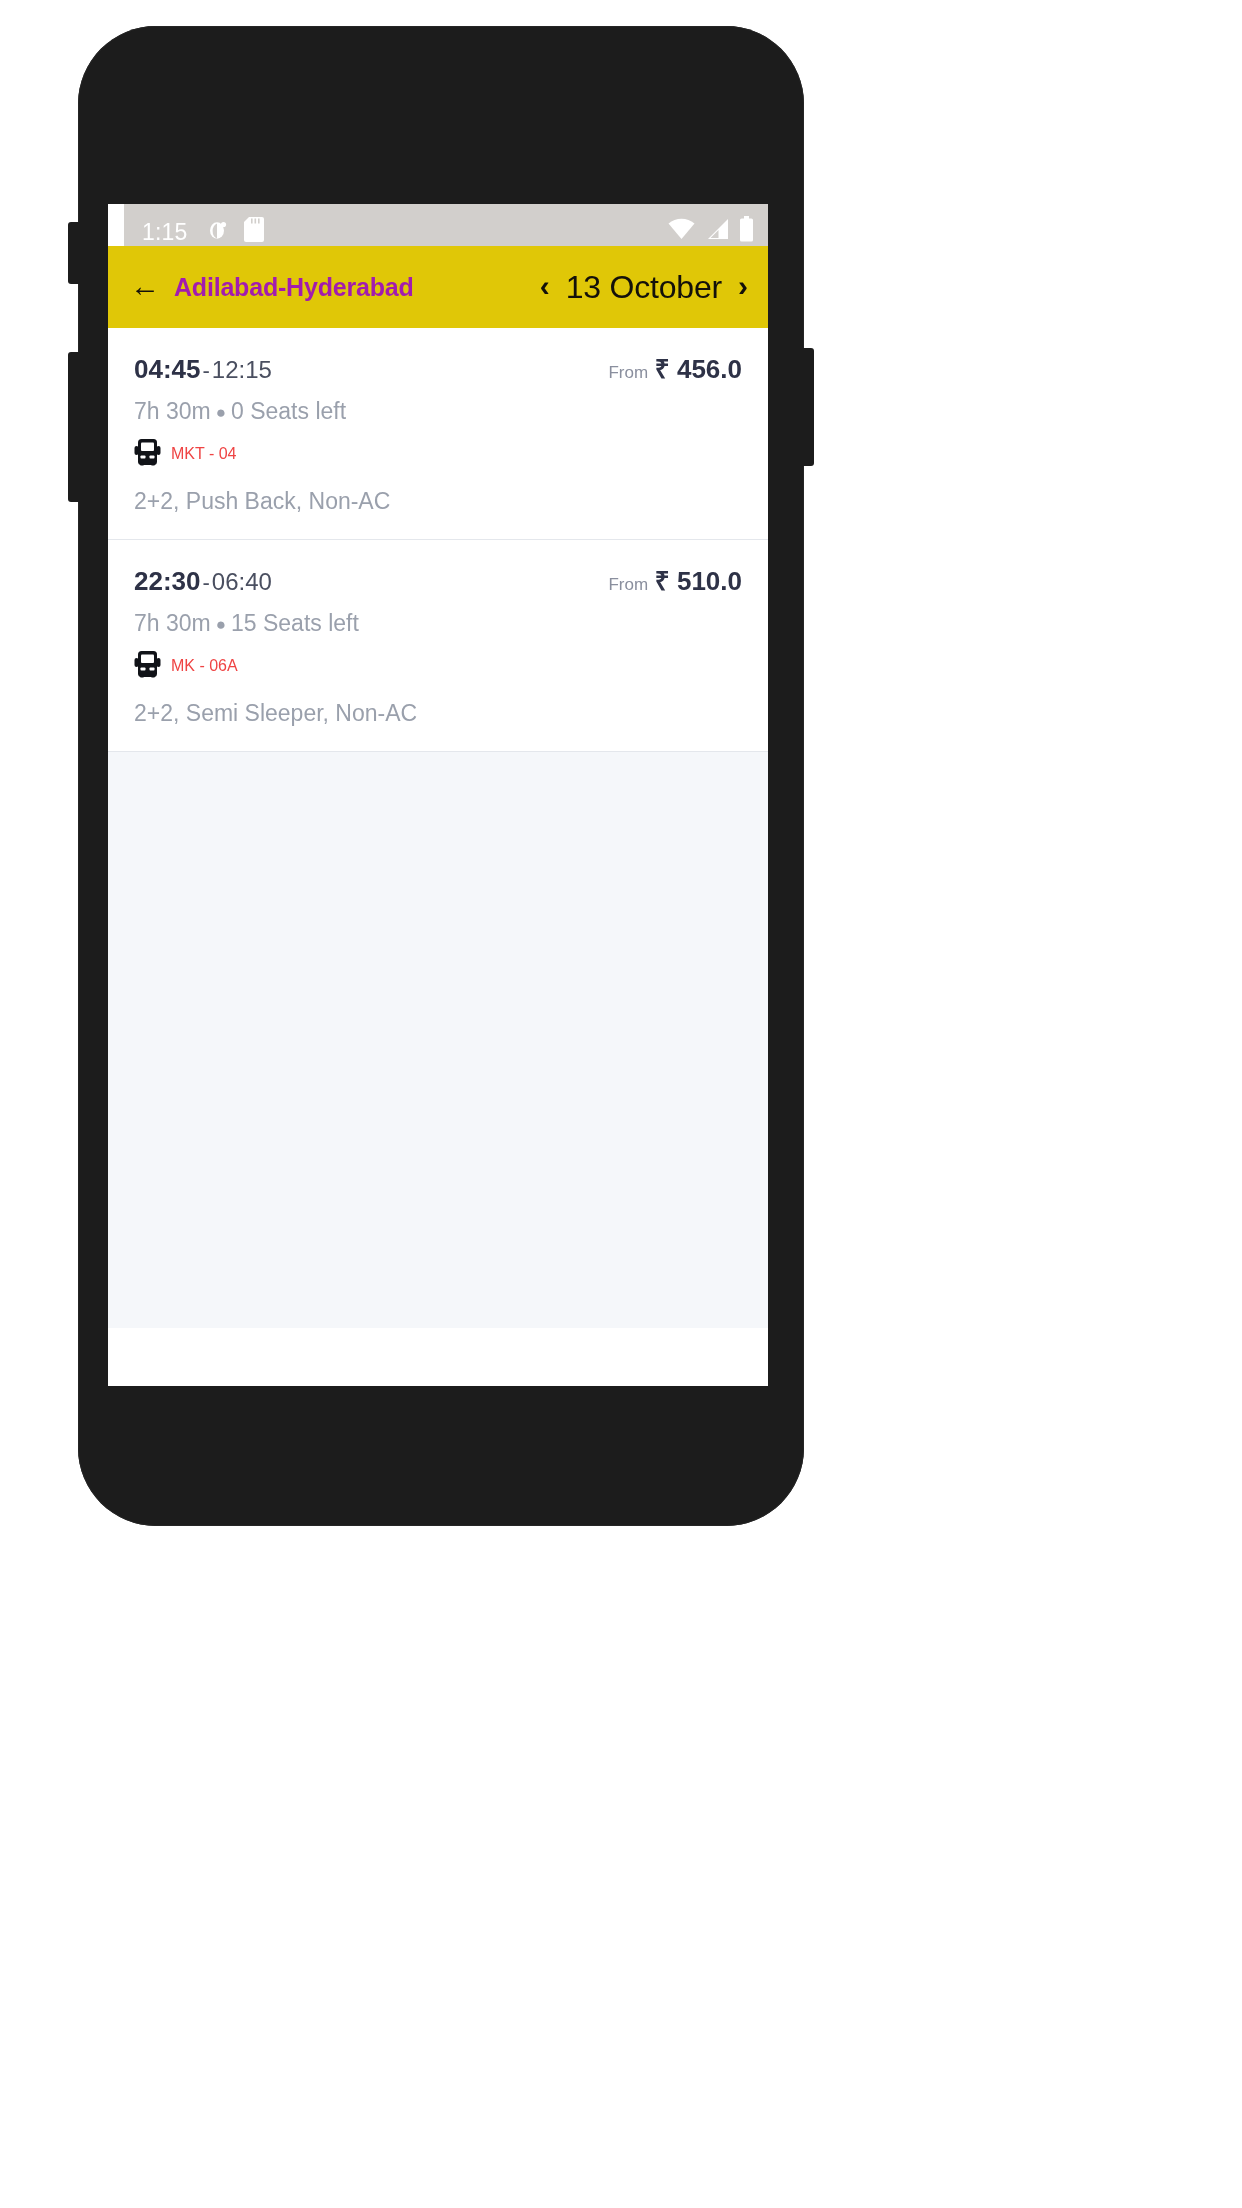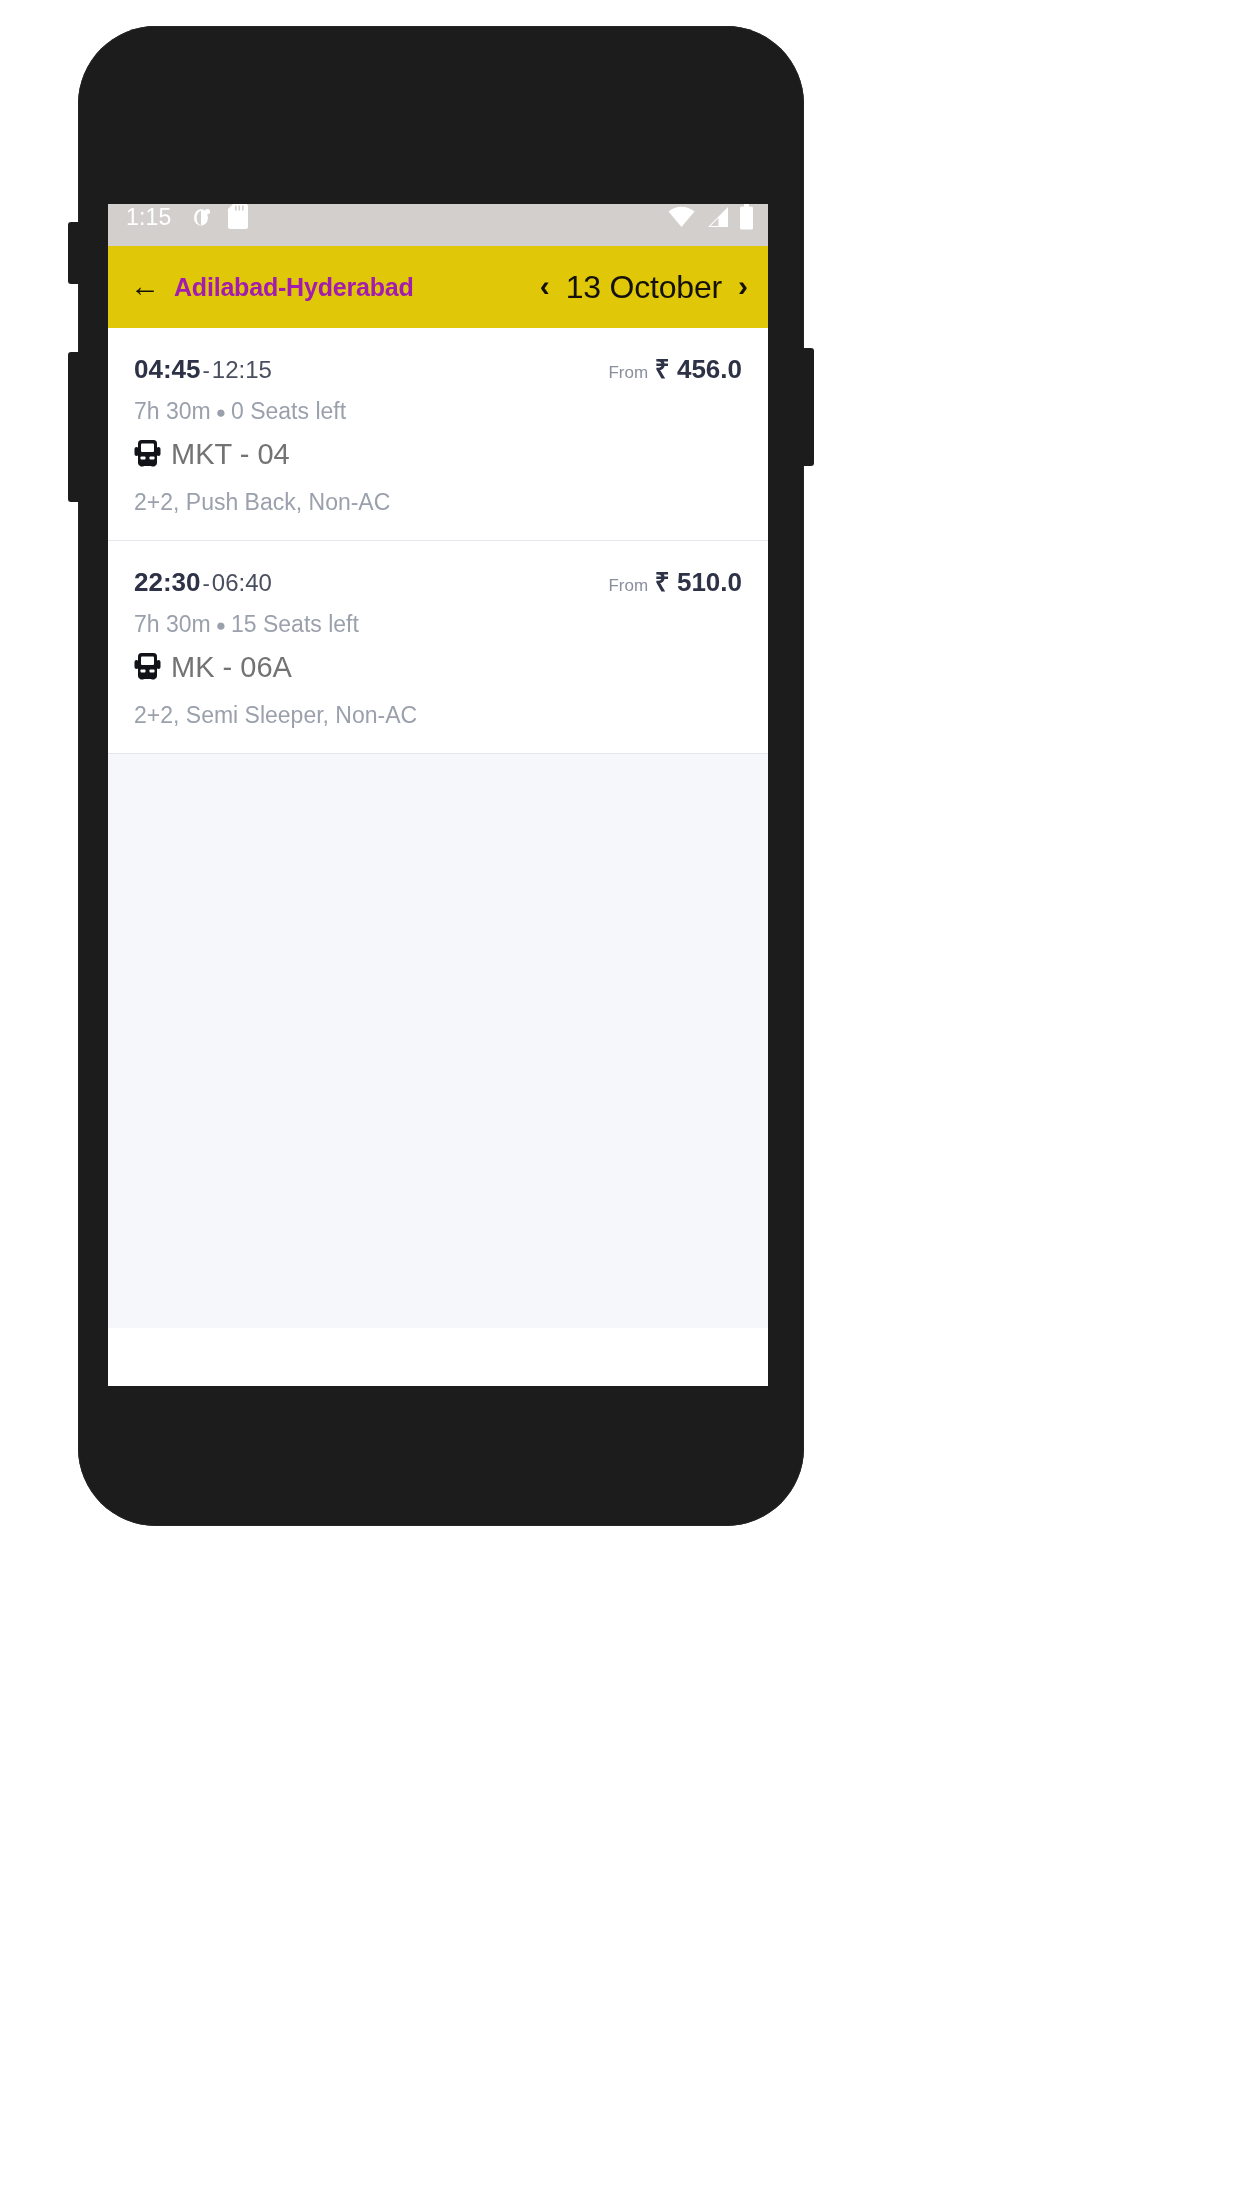--- a/index.html
+++ b/index.html
@@ -71,23 +71,24 @@
     height: 1182px;
     background: #ffffff;
     overflow: hidden;
   }
 
   
   .statusbar {
     height: 42px;
     background: #d2cfcc;
     display: flex;
-    align-items: flex-start;
+    align-items: flex-end;
     padding: 0 14px 0 18px;
     box-sizing: border-box;
+    margin-left: 16px;
   }
   .sb-time {
     color: #ffffff;
     font-size: 23px;
     font-weight: 400;
     letter-spacing: 0.2px;
   }
   .sb-left-icons {
     display: flex;
     align-items: center;
@@ -207,22 +208,22 @@
     vertical-align: middle;
     padding: 0 5px;
   }
   .bus-line {
     margin-top: 13px;
     display: flex;
     align-items: center;
     gap: 10px;
   }
   .bus-name {
-    font-size: 29px;
-    color: #737373;
+    font-size: 16px;
+    color: #ef4444;
   }
   .amenities {
     margin-top: 18px;
     font-size: 23px;
     color: #9aa0ac;
   }
 </style>
 </head>
 <body>
 

